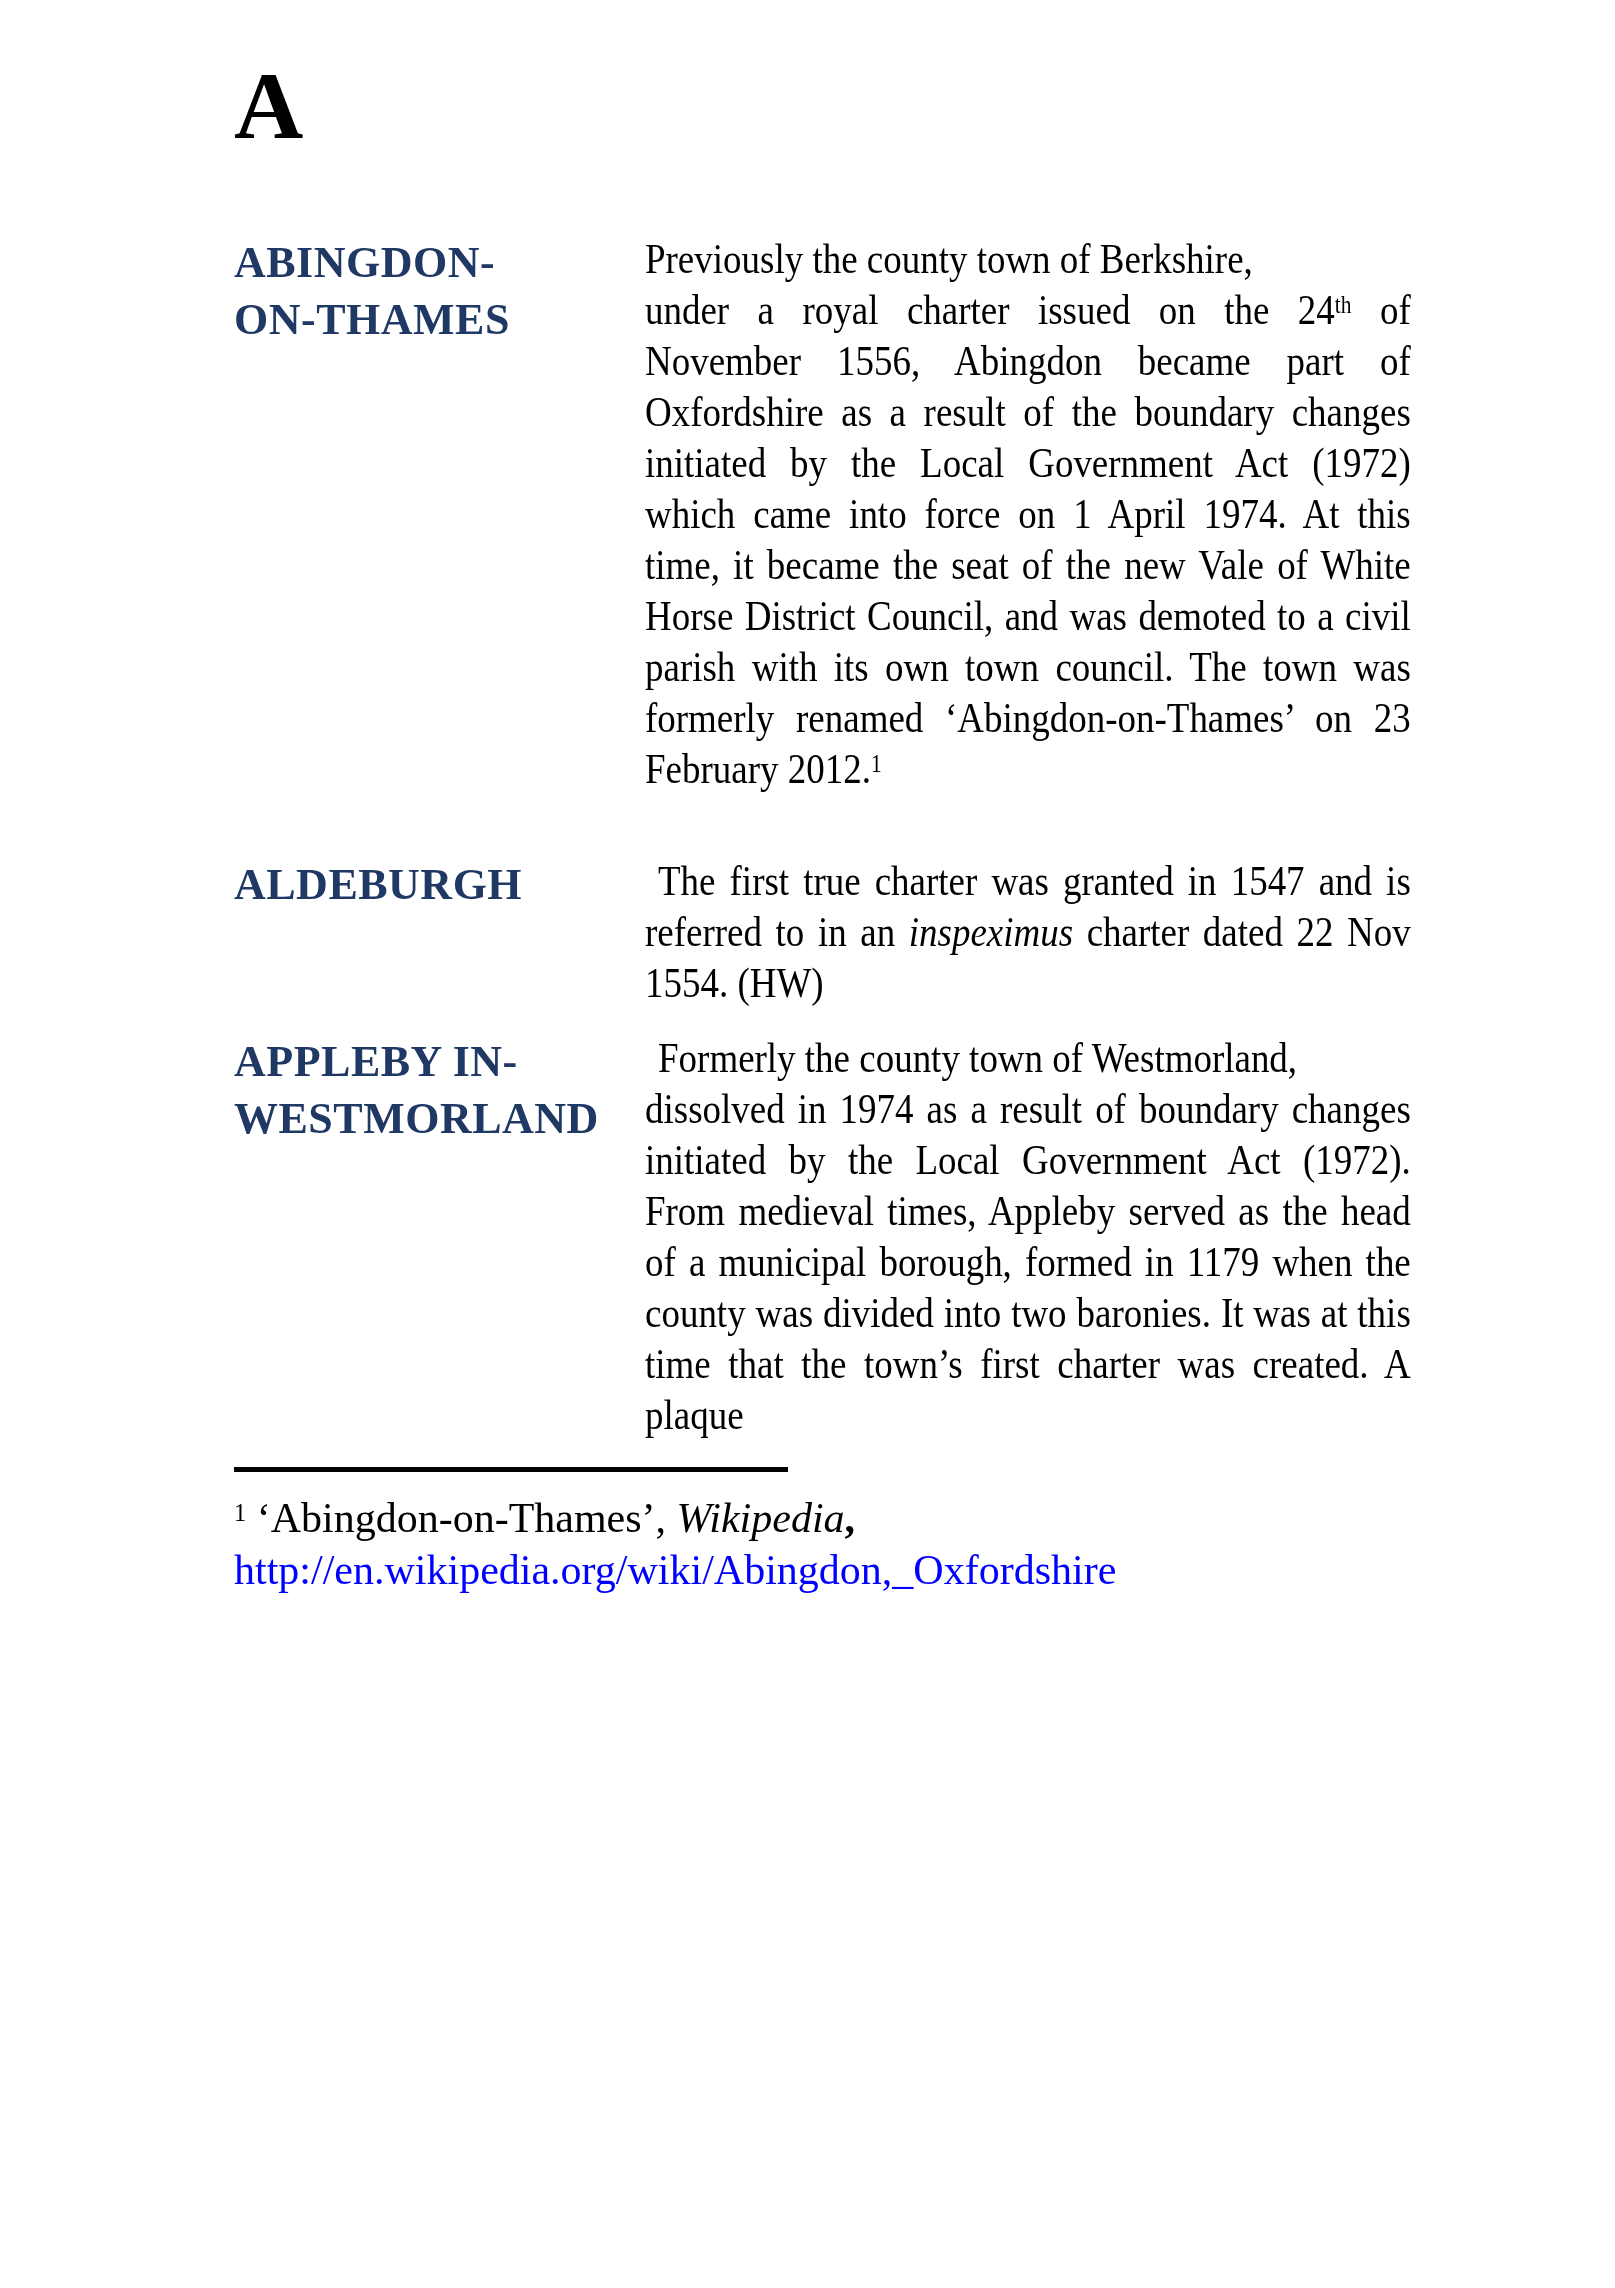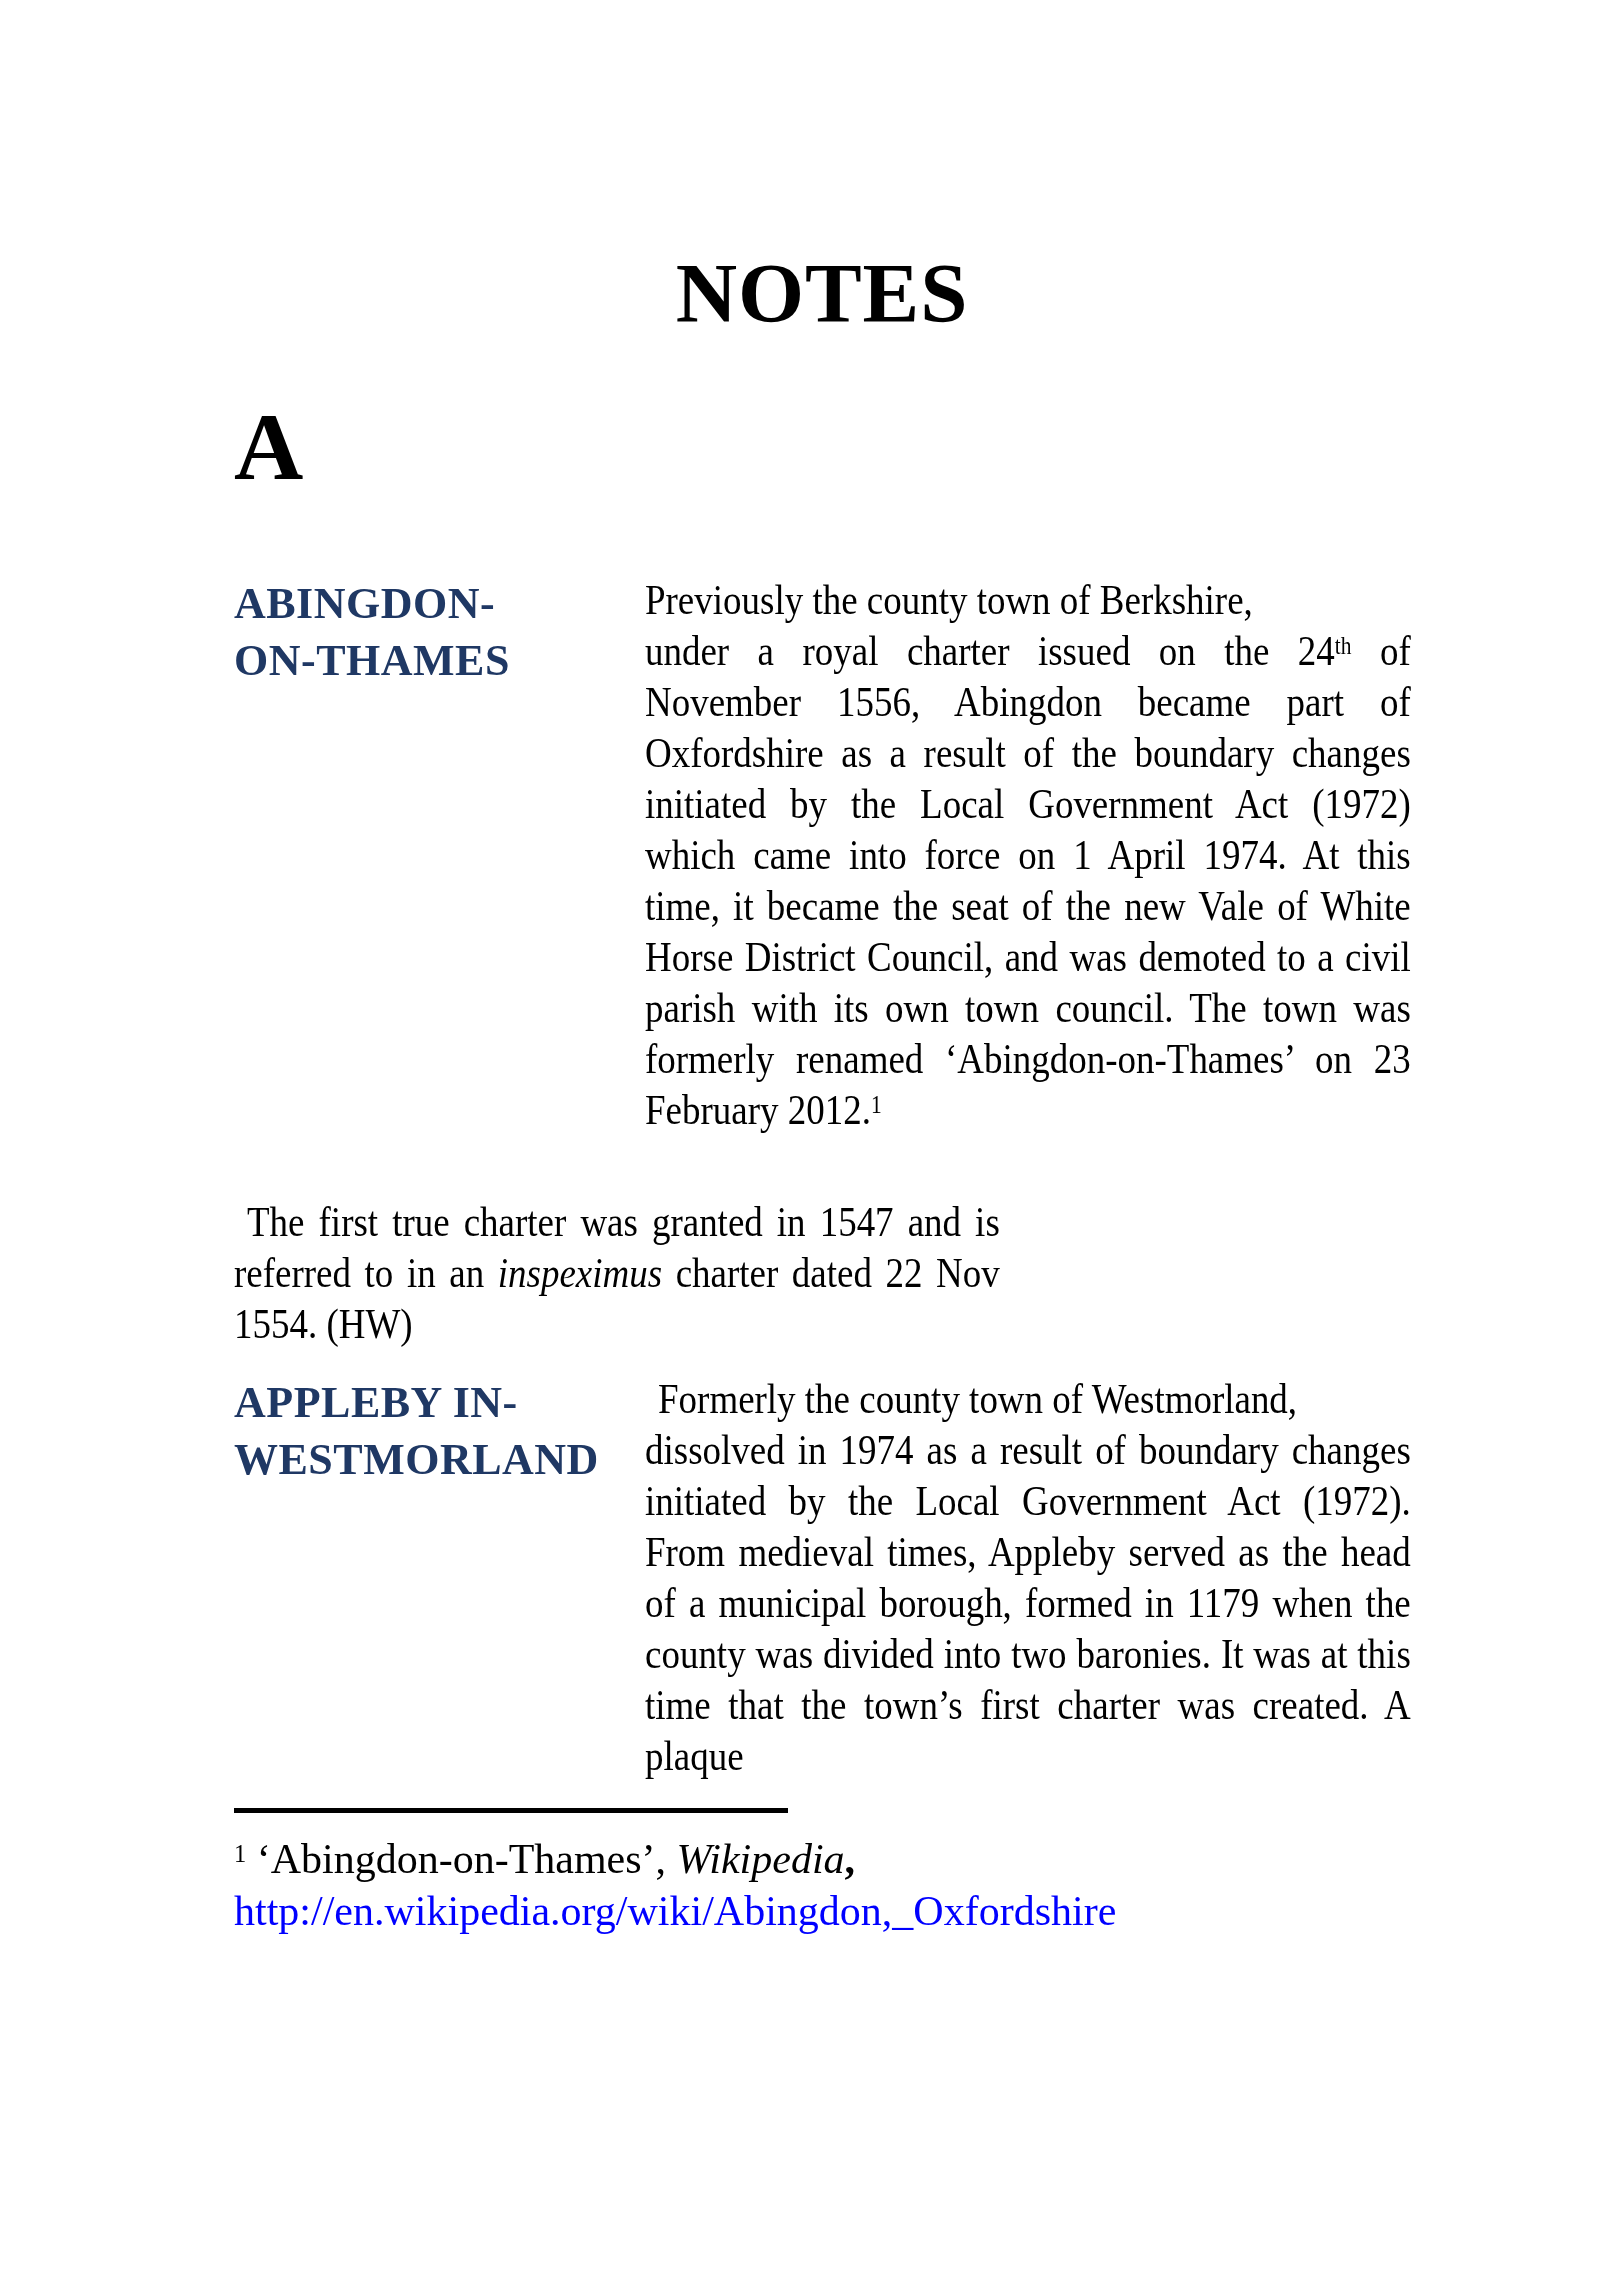--- a/index.html
+++ b/index.html
@@ -80,38 +80,40 @@
     cursor: pointer;
   }
   i { font-style: italic; }
   b { font-weight: bold; }
 </style>
 </head>
 <body>
 
 <div class="page">
 
-  <h1 class="title">NOTES</h1>
 
   <div class="section-letter">A</div>
 
   <div class="entries" id="entries">
       <div class="entry">
         <div class="entry-term">
           <div>ABINGDON-</div>
           <div>ON-THAMES</div>
         </div>
         <div class="entry-definition">
           <div class="condense">
             <div class="first-line">Previously the county town of Berkshire,</div>
             <p class="just"><span>under a royal charter issued on the 24</span><sup class="sup">th</sup><span> of November 1556, Abingdon became part of Oxfordshire as a result of the boundary changes initiated by the Local Government Act (1972) which came into force on 1 April 1974. At this time, it became the seat of the new Vale of White Horse District Council, and was demoted to a civil parish with its own town council. The town was formerly renamed ‘Abingdon-on-Thames’ on 23 February 2012.</span><sup class="sup">1</sup></p>
           </div>
         </div>
       </div>
       <div class="entry">
+        <div class="entry-term">
+          <div>ALDEBURGH</div>
+        </div>
         <div class="entry-definition">
           <div class="condense">
             <p class="just indent-first"><span>The first true charter was granted in 1547 and is referred to in an </span><i>inspeximus</i><span> charter dated 22 Nov 1554. (HW)</span></p>
           </div>
         </div>
       </div>
       <div class="entry">
         <div class="entry-term">
           <div>APPLEBY IN-</div>
           <div>WESTMORLAND</div>

